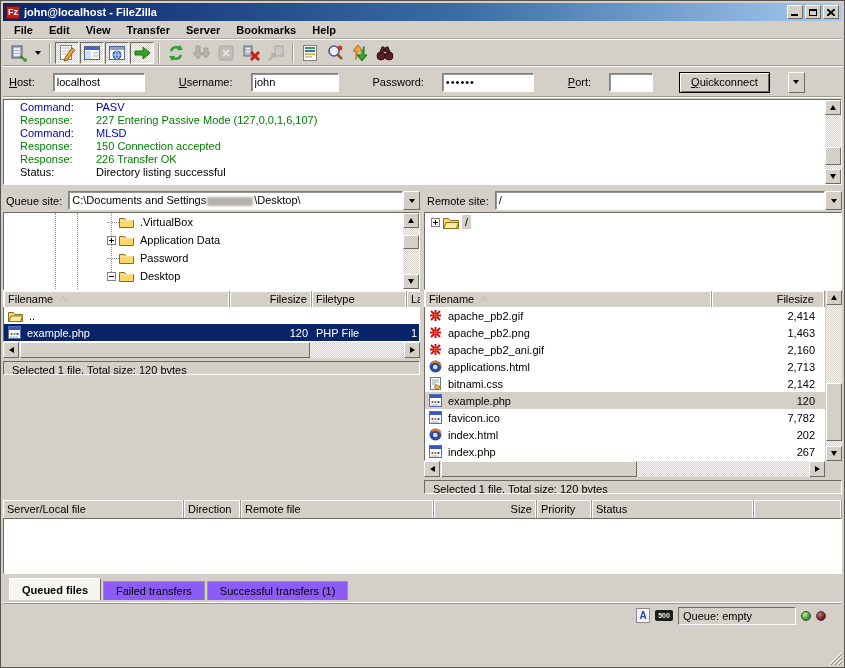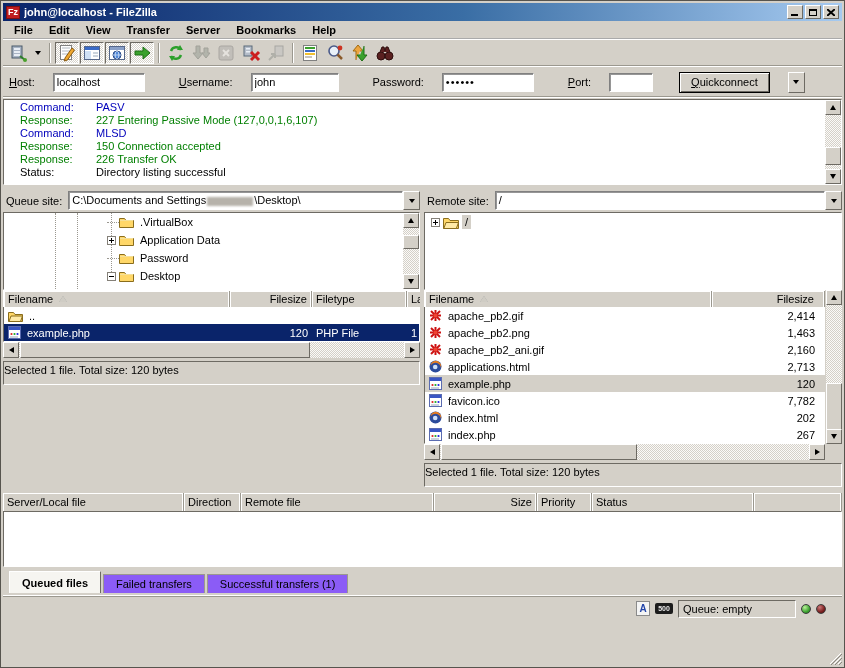--- a/index.html
+++ b/index.html
@@ -126,22 +126,22 @@
   .lbody { background:#fff; flex:1; position:relative; overflow:hidden; }
   .lrow { display:grid; height:17px; align-items:center; }
   .lcell { padding:0 4px; white-space:nowrap; overflow:hidden; display:flex; align-items:center; gap:3px; }
   .lcell.num { justify-content:flex-end; }
   .lrow.selnavy { background:#0a246a; color:#fff; }
   .lrow.selgray { background:#d4d0c8; }
   .cols-local  { grid-template-columns:226px 82px 95px 40px; }
   .cols-remote { grid-template-columns:287px 1fr; }
   .remote-num { padding-right:10px; }
 
-  .statusline { height:24px; margin-top:3px; background:#d4d0c8; border:1px solid;
-                border-color:#6d6a63 #fff #fff #6d6a63; padding:2px 0; white-space:nowrap; overflow:hidden; flex:none; }
+  .statusline { height:14px; margin-top:3px; background:#d4d0c8; border:1px solid;
+                border-color:#6d6a63 #fff #fff #6d6a63; padding:2px 8px; white-space:nowrap; overflow:hidden; flex:none; }
 
   
   .queuehdr { height:18px; display:grid; margin-top:6px; background:#d4d0c8; flex:none;
               grid-template-columns:181px 57px 193px 103px 55px 162px 1fr; }
   .queuebody { height:56px; background:#fff; border:1px solid; border-color:#6d6a63 #fff #fff #6d6a63; flex:none; }
 
   
   .tabsrow { height:26px; padding:2px 6px 0 6px; display:flex; align-items:flex-end; gap:2px; flex:none; }
   .tab { padding:3px 12px 4px 12px; border:1px solid #9b988f; border-bottom:none; background:#8b5cf6;
          white-space:nowrap; height:19px; }
@@ -592,20 +592,35 @@
                     <svg width="13" height="13">
                       <circle cx="6.5" cy="6.5" r="6" fill="#2b4b9b"></circle>
                       <path d="M6.5 .8a5.7 5.7 0 0 1 5.5 7.2A6.2 6.2 0 0 0 8 3.1 6 6 0 0 0 1.5 5.6 5.7 5.7 0 0 1 6.5 .8z" fill="#e87d1e"></path>
                       <circle cx="6.2" cy="7" r="2.3" fill="#cfe0f8"></circle>
                     </svg>
                   </span>
                   <span>applications.html</span>
                 </span>
               <span class="lcell num remote-num">2,713</span>
             </div>
+            <div class="lrow cols-remote">
+              <span class="lcell">
+                  <span class="ticon">
+                    <svg width="13" height="13">
+                      <rect x="1.5" y=".5" width="10" height="12" fill="#fff" stroke="#777"></rect>
+                      <line x1="3" y1="3" x2="10" y2="3" stroke="#8aa"></line>
+                      <line x1="3" y1="5" x2="10" y2="5" stroke="#8aa"></line>
+                      <line x1="3" y1="7" x2="7" y2="7" stroke="#8aa"></line>
+                      <path d="M6.5 7.5 l4.5 2 -2 3 -3.5-2 z" fill="#f0c030" stroke="#a07818"></path>
+                    </svg>
+                  </span>
+                  <span>bitnami.css</span>
+                </span>
+              <span class="lcell num remote-num">2,142</span>
+            </div>
             <div class="lrow cols-remote selgray">
               <span class="lcell">
                   <span class="ticon">
                     <svg width="13" height="13">
                       <rect x=".5" y=".5" width="12" height="12" fill="#fff" stroke="#5a6bb0"></rect>
                       <rect x="1" y="1" width="11" height="3" fill="#3a56c4"></rect>
                       <circle cx="3.5" cy="8" r="1.1" fill="#d22"></circle>
                       <circle cx="6.5" cy="8" r="1.1" fill="#2a2"></circle>
                       <circle cx="9.5" cy="8" r="1.1" fill="#22d"></circle>
                       <rect x="2" y="10.5" width="8" height="1" fill="#9ab"></rect>

